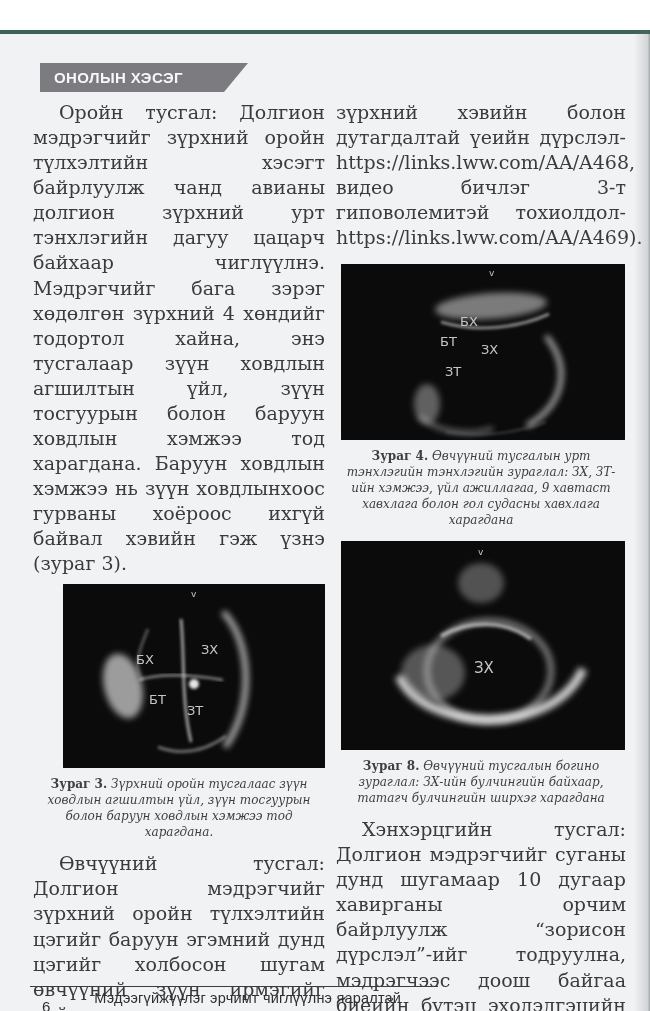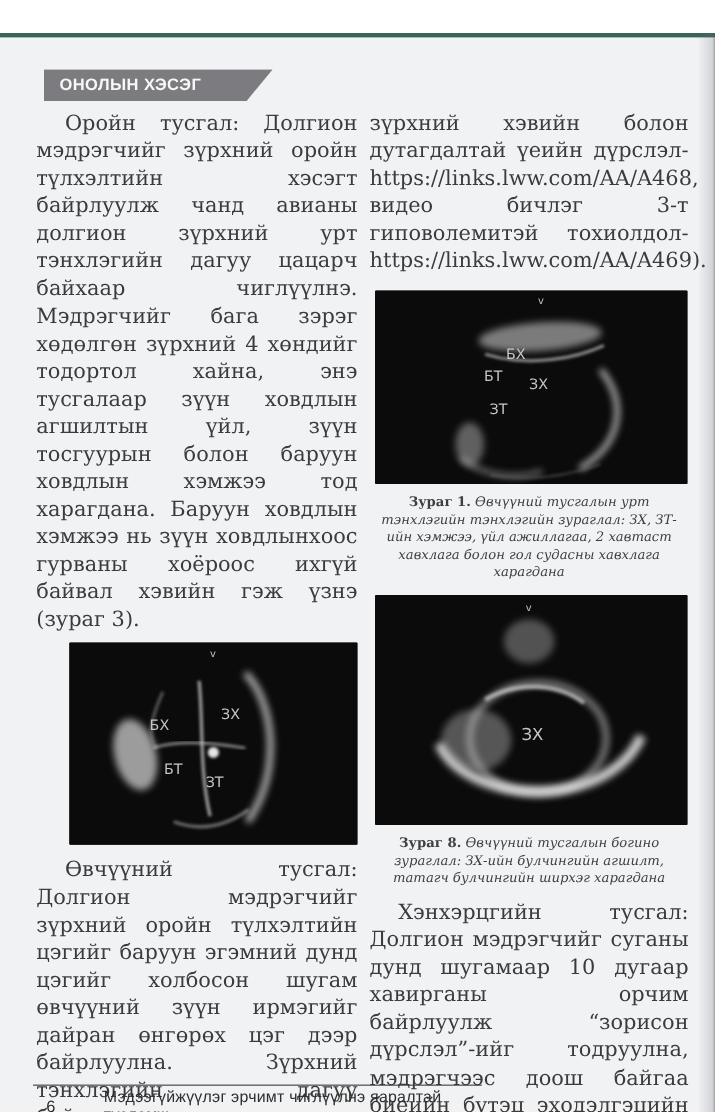--- a/index.html
+++ b/index.html
@@ -101,20 +101,23 @@
       <path d="M76,96 C100,88 136,92 160,96" stroke="#cccccc" stroke-width="2.5" fill="none" opacity="0.65" filter="url(#b2)"></path>
       <path d="M95,163 Q130,176 163,152" stroke="#bbbbbb" stroke-width="3" fill="none" opacity="0.55" filter="url(#b2)"></path>
       <circle cx="131" cy="100" r="5" fill="#ffffff" opacity="0.9" filter="url(#b2)"></circle>
       <text x="128" y="13" font-size="9" class="us-label">v</text>
       <text x="73" y="80" font-size="13" class="us-label">БХ</text>
       <text x="138" y="70" font-size="13" class="us-label">ЗХ</text>
       <text x="86" y="120" font-size="13" class="us-label">БТ</text>
       <text x="124" y="131" font-size="13" class="us-label">ЗТ</text>
     </svg>
 
+    <div class="caption">
+      <span class="cap-label">Зураг 3.</span><span class="cap-text"> Зүрхний оройн тусгалаас зүүн ховдлын агшилтын үйл, зүүн тосгуурын болон баруун ховдлын хэмжээ тод харагдана.</span>
+    </div>
 
     <p class="body-text indent para-gap">Өвчүүний тусгал: Долгион мэдрэгчийг зүрхний оройн түлхэлтийн цэгийг баруун эгэмний дунд цэгийг холбосон шугам өвчүүний зүүн ирмэгийг дайран өнгөрөх цэг дээр байрлуулна. Зүрхний тэнхлэгийн дагуу байрлуулахад урт тэнхлэгийн зураглал, мэдрэгчийг цагийн зүүний дагуу 900 эргүүлэхэд богино тэнхлэгийн дүрслэл тодорно. Энэ тусгалаас М-горимын зураглалыг буулган авч хэмжилт хийснээр зүрхний хөндийн хэмжээс, зүрхний булчингийн ханын зузаан зэргийг тооцоолон гаргах бололцоотой. Эдгээр тусгалаар дүрслэл бүдэг байвал өвчтөнийг зүүн хажуугаар бага зэрэг хажуу тийш харуулан хэвтүүлэхэд зүрх зүүн тийш бага зэрэг шилжиж зураглал тодорно. Өвчүүний тусгалаар гиповолемийн байдал, зүүн ховдлын дутагдал, зүүн ховдлын ханын зузаарал, баруун ховдлын тэлэгдэл, дутагдал зэрэг эмгэг өөрчлөлтийг үнэлэх бололцоотой (зураг 4, 5, видео бичлэг 2-т: өвчүүний болон өрцний тусгалаас</p>
   </div>
 
   <div class="col col-right">
     <p class="body-text">зүрхний хэвийн болон дутагдалтай үеийн дүрслэл- https://links.lww.com/AA/A468, видео бичлэг 3-т гиповолемитэй тохиолдол-https://links.lww.com/AA/A469).</p>
 
     <svg class="us-fig fig4" viewBox="0 0 284 176" width="284" height="176" xmlns="http://www.w3.org/2000/svg">
       <rect x="0" y="0" width="284" height="176" fill="#0b0b0b"></rect>
       <ellipse cx="150" cy="42" rx="56" ry="13" fill="#d8d8d8" opacity="0.55" filter="url(#b4)" transform="rotate(-4 150 42)"></ellipse>
@@ -124,36 +127,36 @@
       <path d="M78,152 C98,170 132,172 152,164" stroke="#cccccc" stroke-width="4" fill="none" opacity="0.55" filter="url(#b4)"></path>
       <path d="M105,168 Q155,176 205,158" stroke="#8a8a8a" stroke-width="2" fill="none" opacity="0.4" filter="url(#b2)"></path>
       <text x="148" y="12" font-size="9" class="us-label">v</text>
       <text x="119" y="62" font-size="13" class="us-label">БХ</text>
       <text x="99" y="82" font-size="13" class="us-label">БТ</text>
       <text x="140" y="90" font-size="13" class="us-label">ЗХ</text>
       <text x="104" y="112" font-size="13" class="us-label">ЗТ</text>
     </svg>
 
     <div class="caption">
-      <span class="cap-label">Зураг 1.</span><span class="cap-text"> Өвчүүний тусгалын урт тэнхлэгийн тэнхлэгийн зураглал: ЗХ, ЗТ-ийн хэмжээ, үйл ажиллагаа, 2 хавтаст хавхлага болон гол судасны хавхлага харагдана</span>
+      <span class="cap-label">Зураг 4.</span><span class="cap-text"> Өвчүүний тусгалын урт тэнхлэгийн тэнхлэгийн зураглал: ЗХ, ЗТ-ийн хэмжээ, үйл ажиллагаа, 9 хавтаст хавхлага болон гол судасны хавхлага харагдана</span>
     </div>
 
     <svg class="us-fig fig5" viewBox="0 0 284 209" width="284" height="209" xmlns="http://www.w3.org/2000/svg">
       <rect x="0" y="0" width="284" height="209" fill="#0b0b0b"></rect>
       <ellipse cx="140" cy="42" rx="23" ry="20" fill="#a8a8a8" opacity="0.45" filter="url(#b4)"></ellipse>
       <ellipse cx="148" cy="130" rx="62" ry="50" stroke="#c9c9c9" stroke-width="6" fill="none" opacity="0.6" filter="url(#b4)"></ellipse>
       <path d="M58,135 C85,192 212,196 242,128" stroke="#f0f0f0" stroke-width="9" fill="none" opacity="0.85" filter="url(#b4)"></path>
       <ellipse cx="92" cy="132" rx="32" ry="28" fill="#b2b2b2" opacity="0.45" filter="url(#b4)"></ellipse>
       <path d="M100,95 C130,78 166,80 190,98" stroke="#dddddd" stroke-width="4" fill="none" opacity="0.65" filter="url(#b2)"></path>
       <text x="137" y="14" font-size="9" class="us-label">v</text>
       <text x="133" y="132" font-size="15" class="us-label">ЗХ</text>
     </svg>
 
     <div class="caption">
-      <span class="cap-label">Зураг 8.</span><span class="cap-text"> Өвчүүний тусгалын богино зураглал: ЗХ-ийн булчингийн агшилт, татагч булчингийн ширхэг харагдана</span>
+      <span class="cap-label">Зураг 8.</span><span class="cap-text"> Өвчүүний тусгалын богино зураглал: ЗХ-ийн булчингийн байхаар, татагч булчингийн ширхэг харагдана</span>
     </div>
 
     <p class="body-text indent para-gap">Хэнхэрцгийн тусгал: Долгион мэдрэгчийг суганы дунд шугамаар 10 дугаар хавирганы орчим байрлуулж “зорисон дүрслэл”-ийг тодруулна, мэдрэгчээс доош байгаа биеийн бүтэц эходэлгэцийн зүүн гар талд харагдана (зураг 1, видео бичлэг 2-т: өвчүүний болон өрцний тусгалаас зүрхний хэвийн болон дутагдалтай үеийн дүрслэл-https://links.lww.com/AA/A468, видео бичлэг 3-т гиповолемитэй тохиолдол-https://links.lww.com/AA/A470). Дүрслэлийн дэлгэцнээ өрц босоо цагаан тахирмаг хэлбэртэй үзэгдэнэ. Өвчтөнийг</p>
   </div>
 
   <div class="footer">
     <span class="pg">6</span>
     <span class="bk">Мэдээгүйжүүлэг эрчимт чиглүүлнэ яаралтай тусламж</span>
   </div>
 

